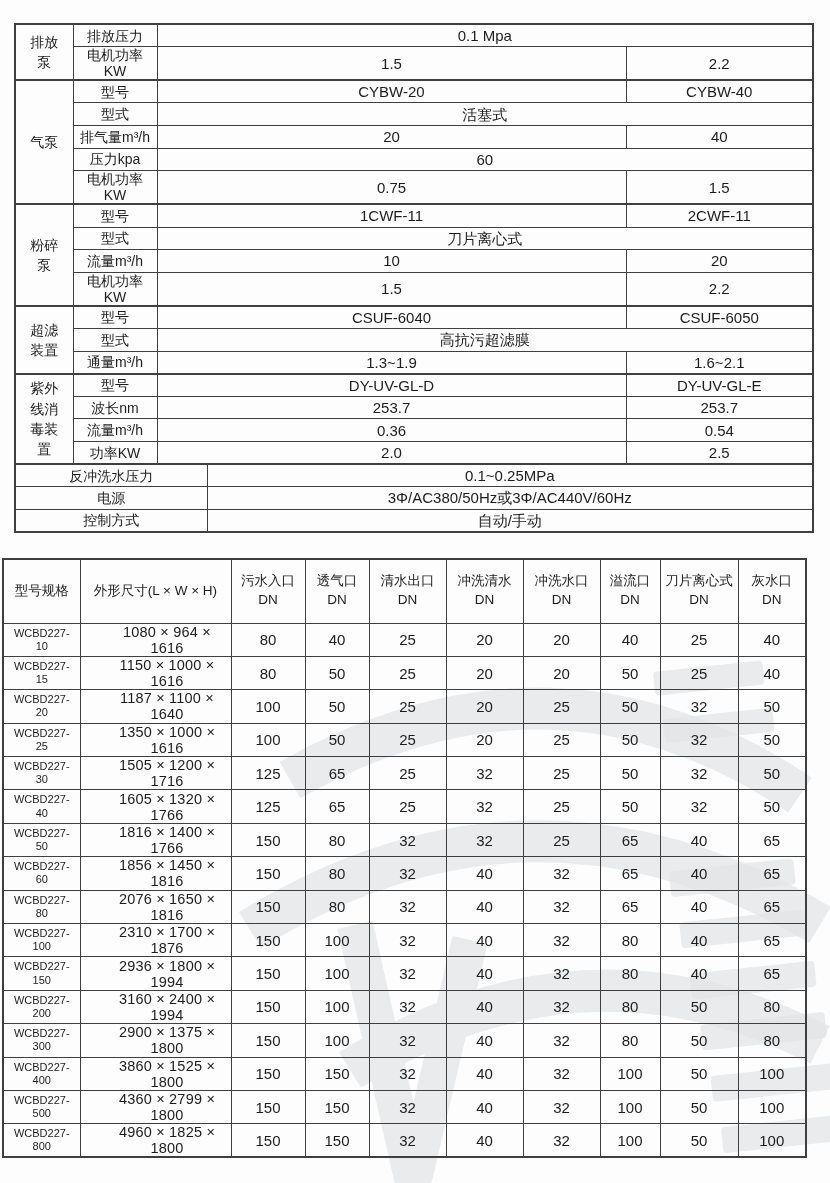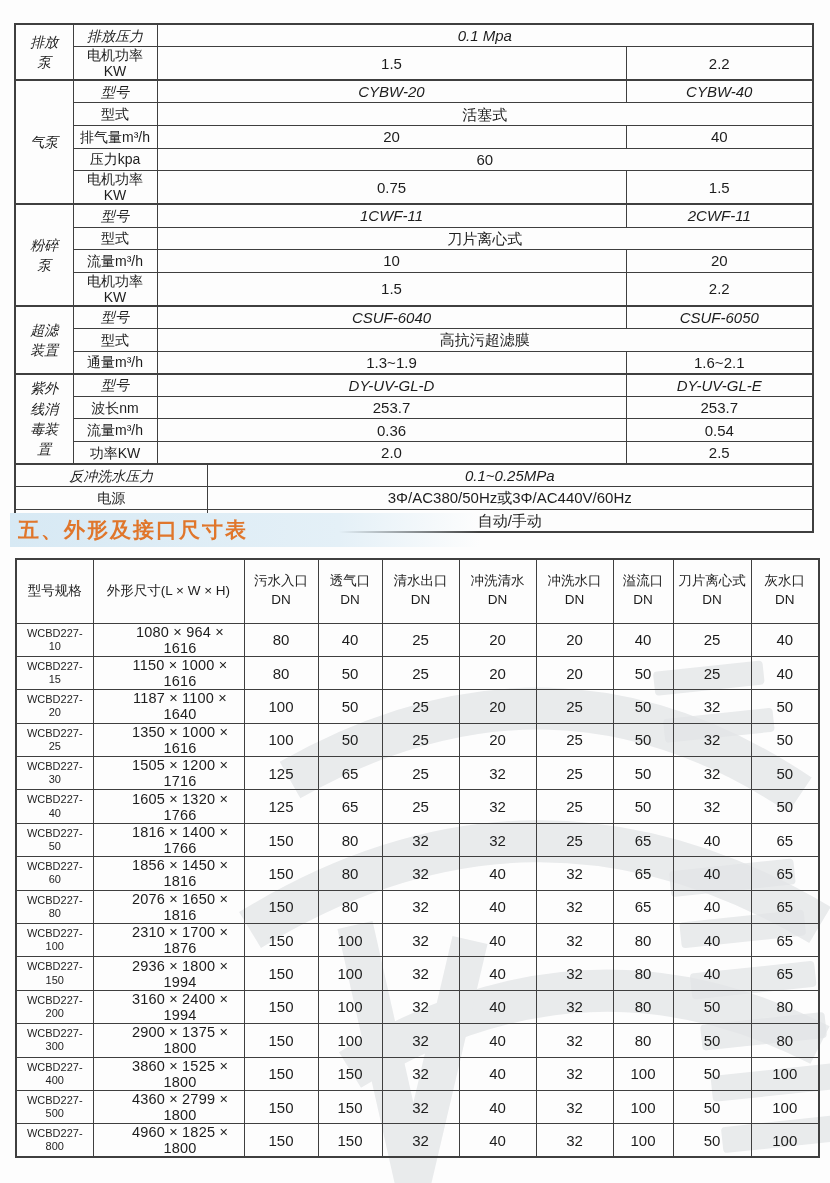--- a/index.html
+++ b/index.html
@@ -24,36 +24,36 @@
   td,th{border:1px solid var(--bd);text-align:center;vertical-align:middle;padding:0 3px;overflow:hidden;background:transparent;font-weight:normal;}
 
   
   #spec-table{left:14px;top:23px;width:798px;border:2px solid var(--bd);}
   #spec-table tr{height:22.62px;}
   #spec-table td{font-size:15px;line-height:1.15;}
   #spec-table td.gcell{
     font-size:14px;padding:0 13px;word-break:break-all;line-height:1.45;
   }
   #spec-table td.lcell{font-size:14px;}
-  #spec-table tr.gstart td{border-top:2px solid var(--bd);font-style:italic;}
+  #spec-table tr.gstart td{border-top:2px solid var(--bd);}
 
   
   .section-title-band{
     position:absolute;left:10px;top:513px;width:470px;height:34px;z-index:1;
     background:linear-gradient(90deg,var(--band-blue) 0%,#e4f0f7 70%,rgba(228,240,247,0) 100%);
     display:flex;align-items:center;
   }
   .section-title{
     margin:0;padding-left:8px;
     font-size:21px;font-weight:bold;letter-spacing:2px;
     color:var(--title-orange);
   }
 
   
-  #dim-table{left:15px;top:558px;width:803px;border:2px solid var(--bd);}
+  #dim-table{left:2px;top:558px;width:803px;border:2px solid var(--bd);}
   #dim-table thead tr{height:64px;}
   #dim-table tbody tr{height:33.4px;}
   #dim-table th{font-size:13.5px;line-height:1.4;}
   #dim-table td{font-size:15px;}
   #dim-table td.model-cell{font-size:11px;line-height:1.2;padding:0 1px;margin-top:32px;}
   #dim-table td.dims-cell{font-size:14.5px;letter-spacing:0.2px;padding-left:26px;}
 </style>
 </head>
 <body>
 
@@ -185,23 +185,20 @@
           <td class="lcell" colspan="3">电源</td>
           <td colspan="2">3Φ/AC380/50Hz或3Φ/AC440V/60Hz</td>
         </tr>
         <tr>
           <td class="lcell" colspan="3">控制方式</td>
           <td colspan="2">自动/手动</td>
         </tr>
       </tbody>
   </table>
 
-  <div class="section-title-band">
-    <h2 class="section-title">五、外形及接口尺寸表</h2>
-  </div>
 
   <table id="dim-table">
     <colgroup>
       <col style="width:77px">
         <col style="width:151px">
         <col style="width:74px">
         <col style="width:64px">
         <col style="width:77px">
       <col style="width:77px">
         <col style="width:77px">

